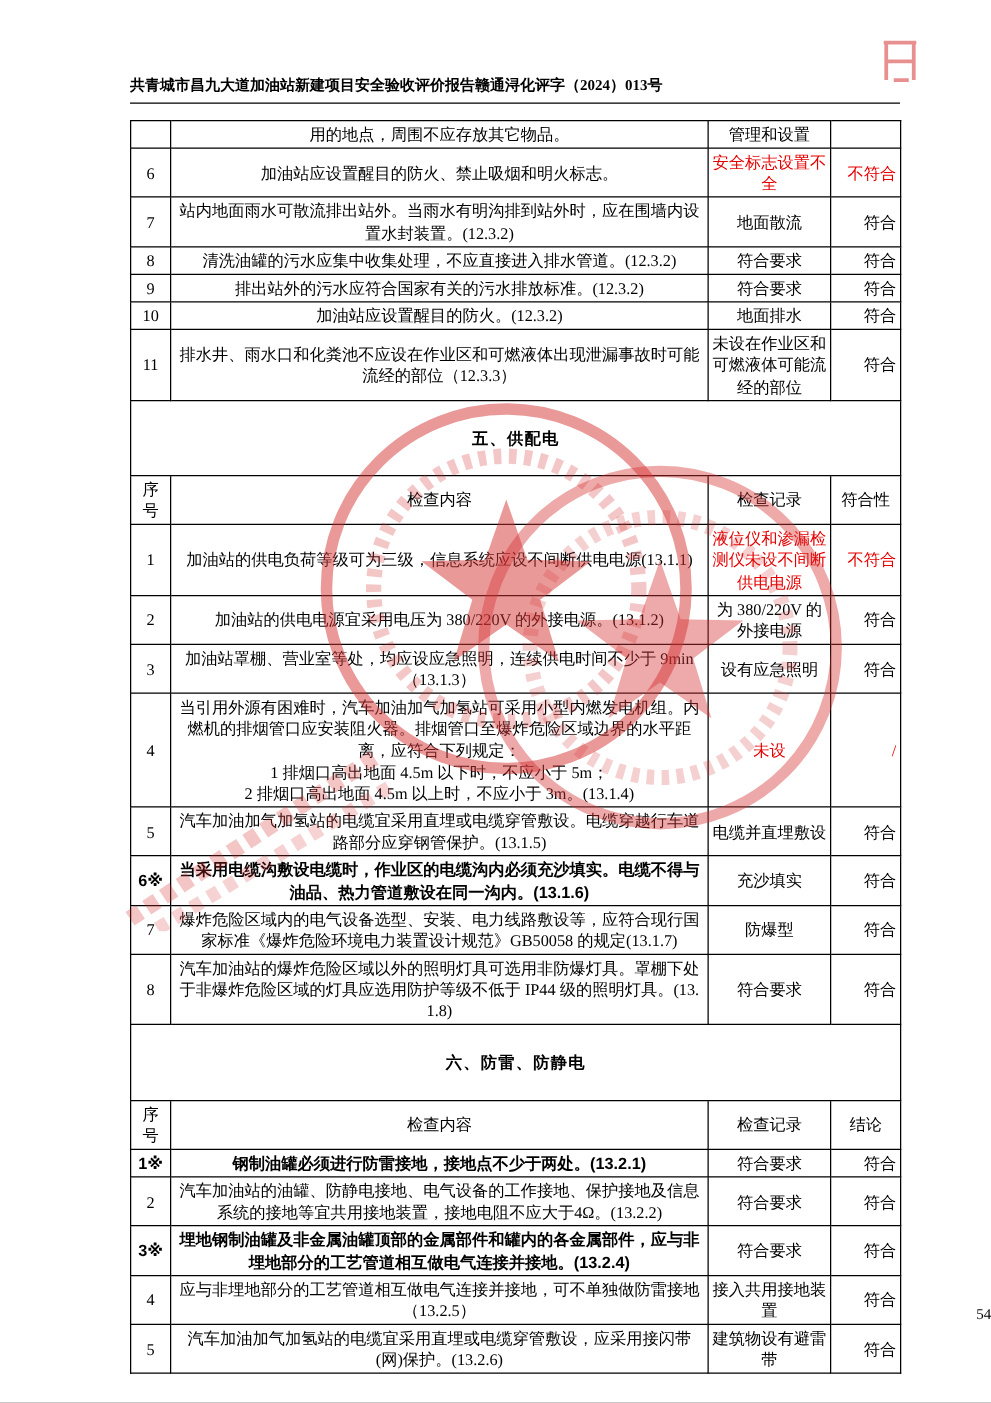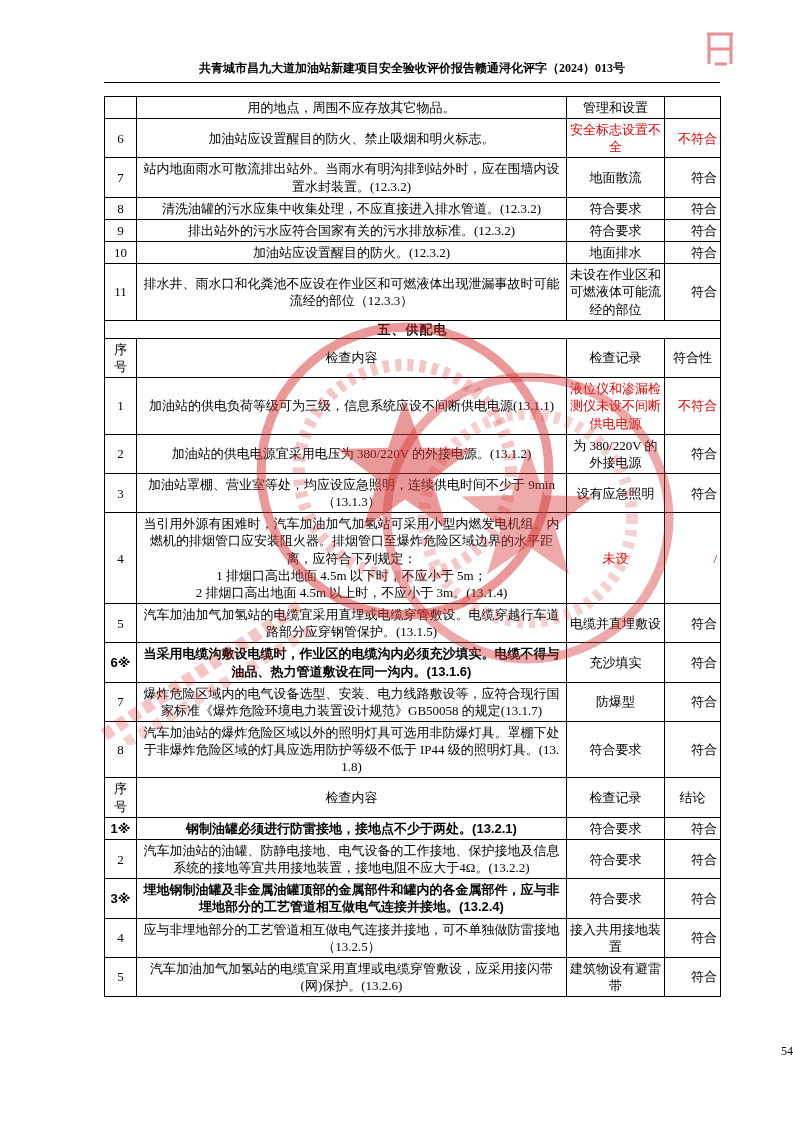--- a/index.html
+++ b/index.html
@@ -4,38 +4,38 @@
 <style>
   * { box-sizing: border-box; }
   html, body { margin: 0; padding: 0; background: #9a9a9a; }
   .page {
     width: 793px; height: 1122px; background: #ffffff; position: relative;
     margin: 0 auto; font-family: "Liberation Serif", "DejaVu Serif", serif;
     color: #000; overflow: hidden;
   }
   .header {
     position: absolute; top: 60px; left: 104px; width: 616px;
-    display: flex; justify-content: center; align-items: flex-end;
+    display: flex; justify-content: flex-start; align-items: flex-end;
     font-size: 12px; font-weight: bold;
     border-bottom: 1px solid #000; padding-bottom: 5px;
   }
   .doc-table {
     position: absolute; top: 96px; left: 104px; width: 616px;
     border-collapse: collapse; font-size: 13px; line-height: 1.32;
     table-layout: fixed;
   }
   .doc-table td {
     border: 1px solid #000; padding: 2px 3px; vertical-align: middle;
     word-break: break-all;
   }
   td.num { text-align: center; padding: 2px 1px; }
   td.content { text-align: center; white-space: pre-wrap; }
   td.record { text-align: center; }
   td.result { text-align: right; }
-  td.section { text-align: center; font-weight: bold; padding: 0; letter-spacing: 1px; }
+  td.section { text-align: center; font-weight: bold; padding: 21px; letter-spacing: 1px; }
   td.colhead { text-align: center; }
   .red { color: #e60000; }
   tr.bold td.num, tr.bold td.content {
     font-weight: bold; font-family: "Liberation Sans", "DejaVu Sans", sans-serif;
   }
   .footer {
     position: absolute; top: 1044px; left: 0; width: 100%;
     text-align: right; font-size: 12px;
   }
   .seal { position: absolute; pointer-events: none; }
@@ -157,20 +157,23 @@
           <td class="record">防爆型</td>
           <td class="result">符合</td>
         </tr>
         <tr>
           <td class="num">8</td>
           <td class="content">汽车加油站的爆炸危险区域以外的照明灯具可选用非防爆灯具。罩棚下处于非爆炸危险区域的灯具应选用防护等级不低于 IP44 级的照明灯具。(13.1.8)</td>
           <td class="record">符合要求</td>
           <td class="result">符合</td>
         </tr>
         <tr>
+          <td colspan="4" class="section">六、防雷、防静电</td>
+        </tr>
+        <tr>
           <td class="colhead">序号</td>
           <td class="colhead">检查内容</td>
           <td class="colhead">检查记录</td>
           <td class="colhead">结论</td>
         </tr>
         <tr class="bold">
           <td class="num">1※</td>
           <td class="content">钢制油罐必须进行防雷接地，接地点不少于两处。(13.2.1)</td>
           <td class="record">符合要求</td>
           <td class="result">符合</td>

